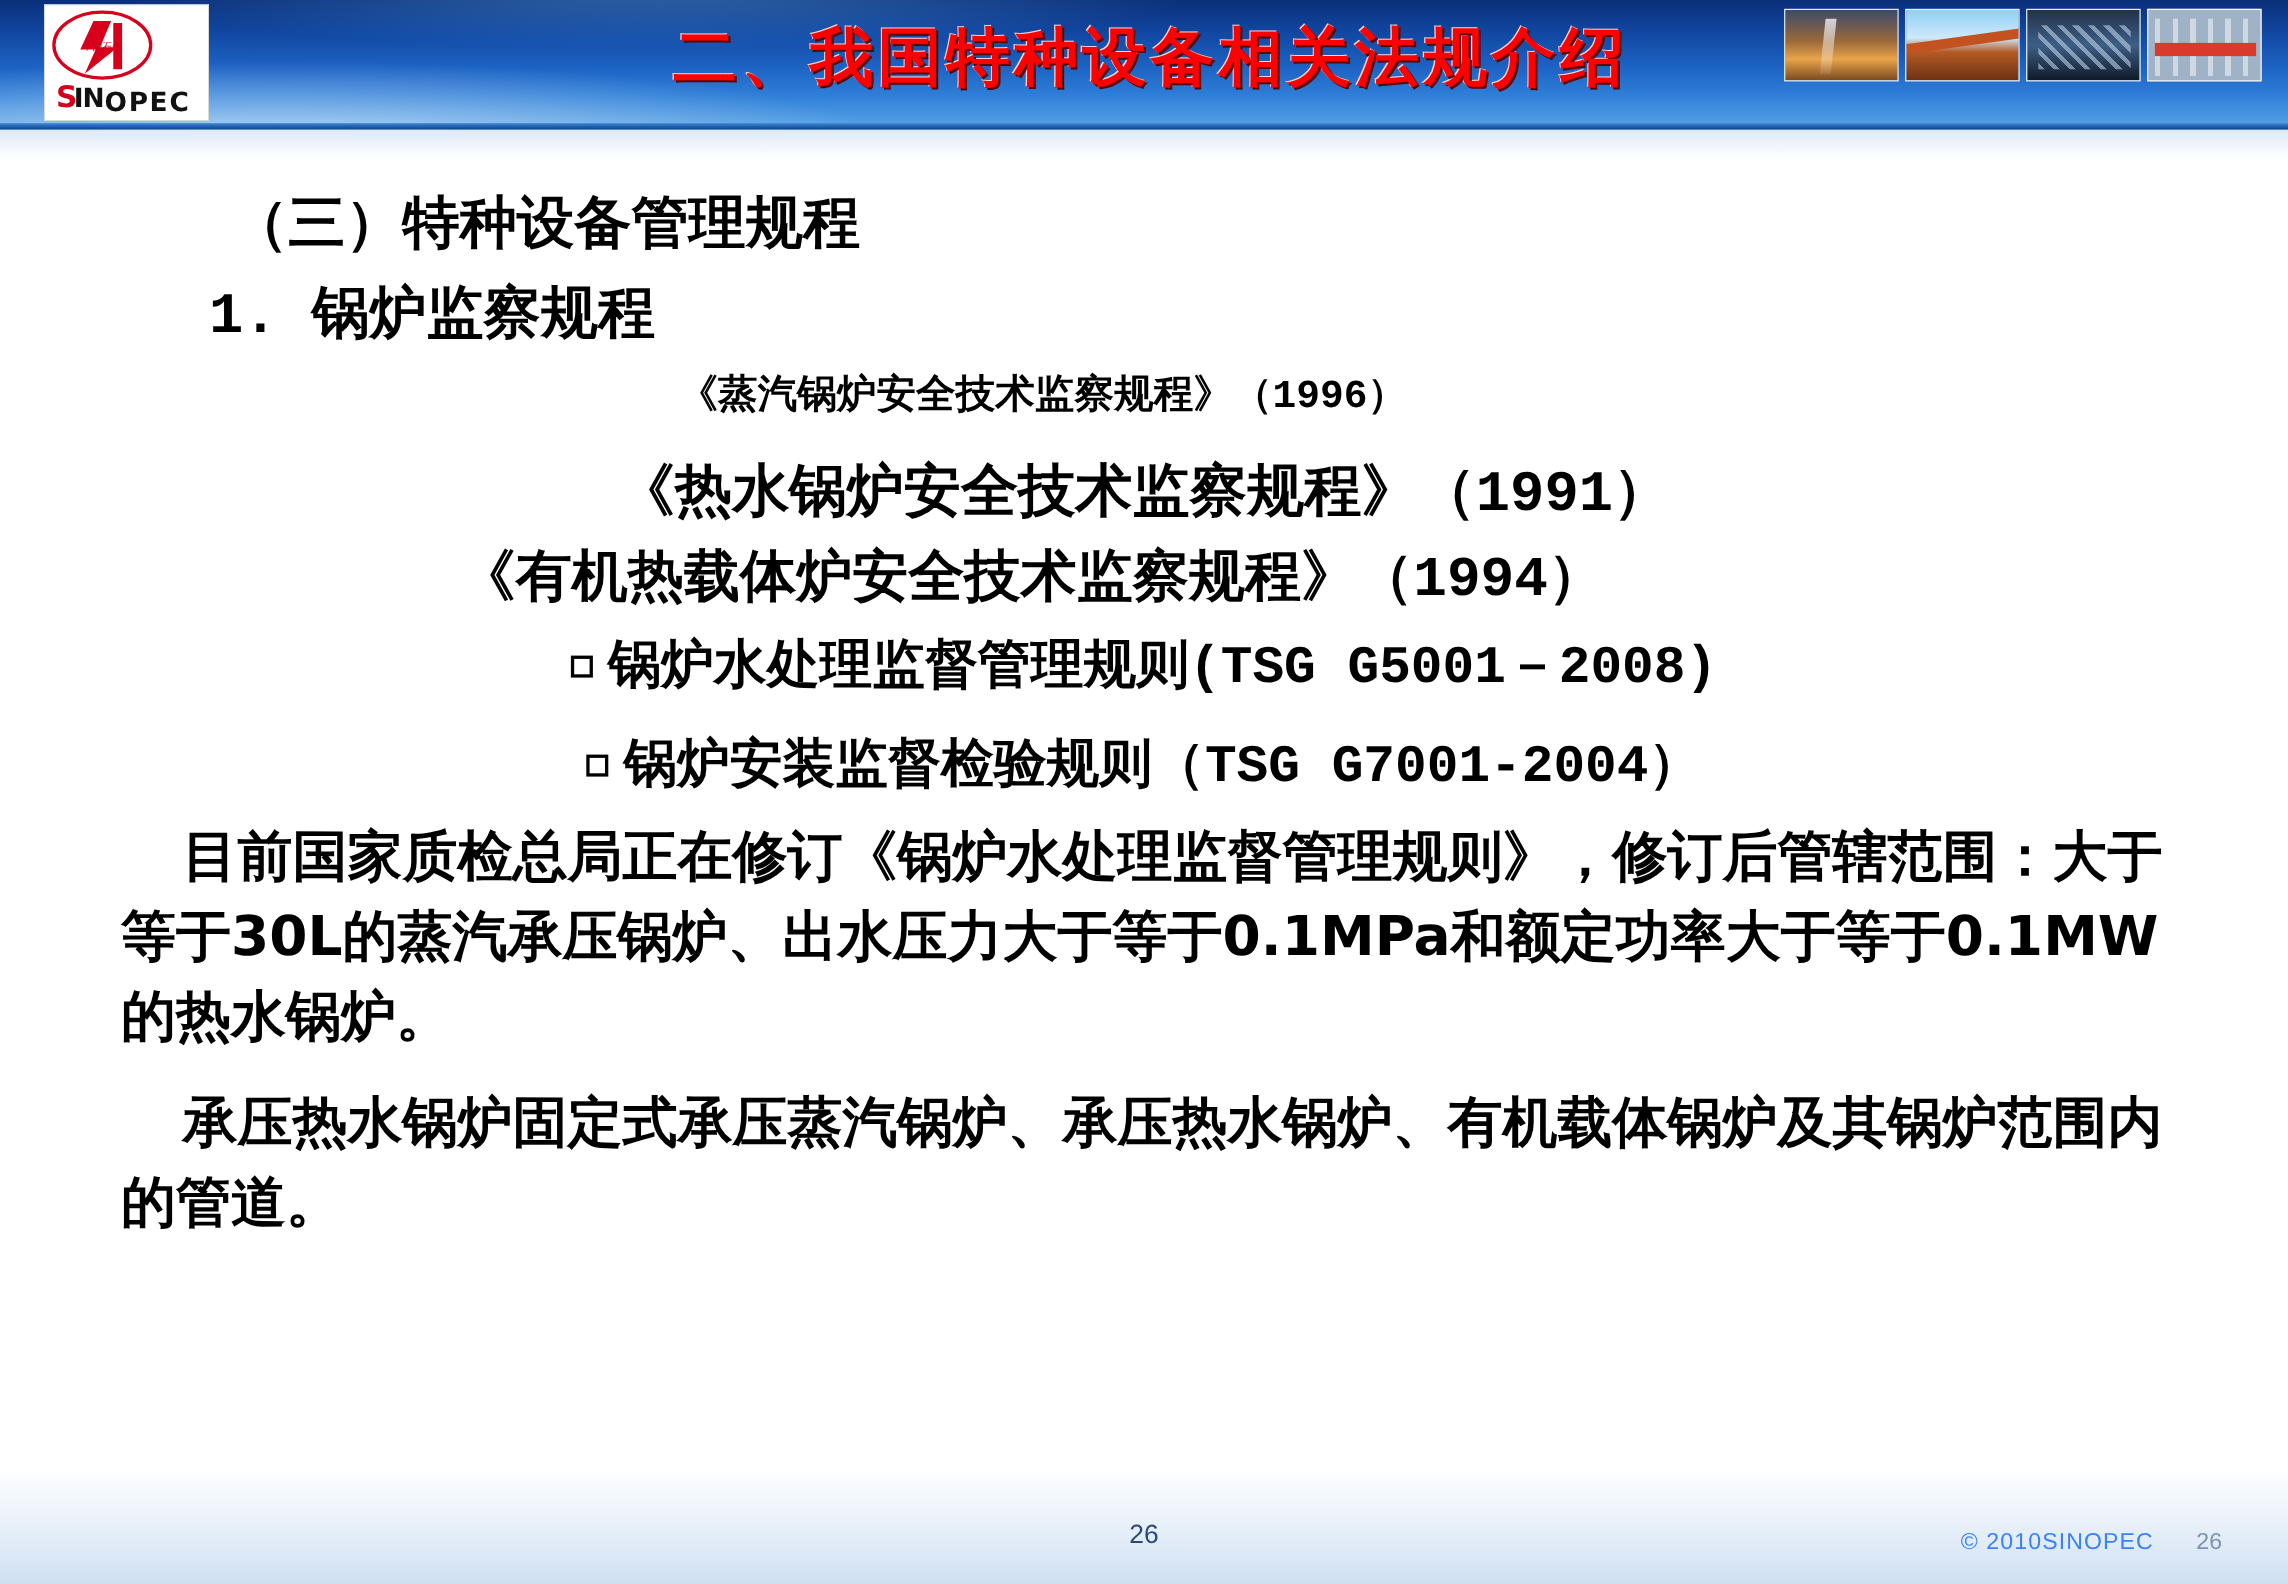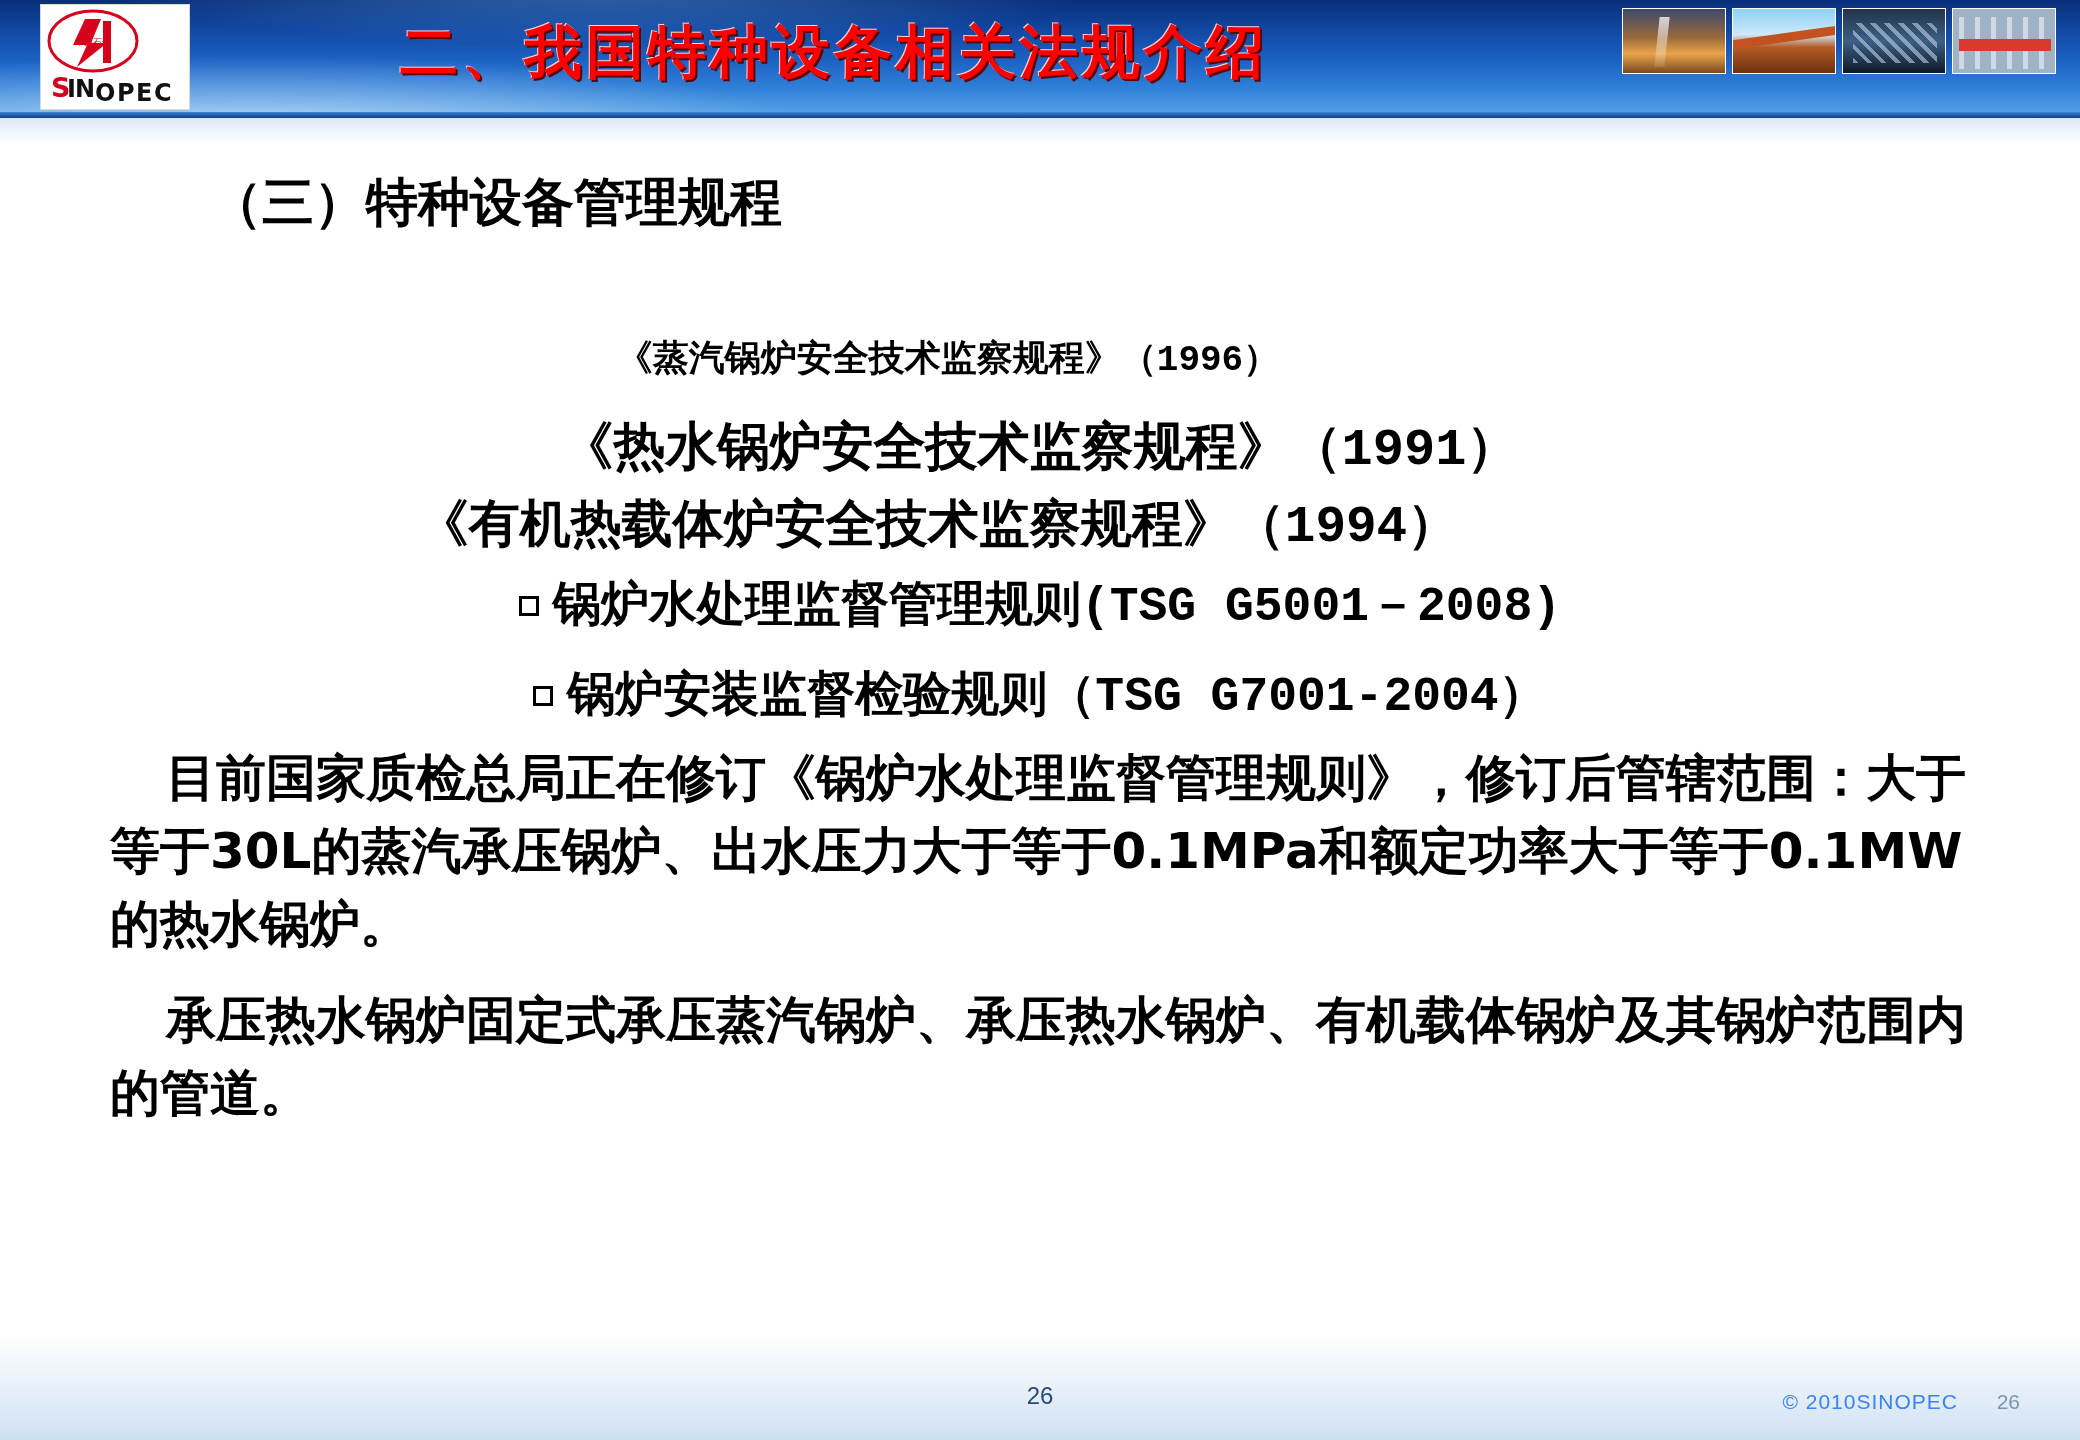--- a/index.html
+++ b/index.html
@@ -53,21 +53,21 @@
     background: #ffffff;
     border: 1px solid #d8d8d8;
     box-sizing: border-box;
   }
   .logo-svg { display:block; }
 
   .header-title {
     position: absolute;
     left: 400px; top: 14px;
     width: 1080px;
-    text-align: left;
+    text-align: right;
     font-family: "DejaVu Serif", "Liberation Serif", serif;
     font-weight: bold;
     font-size: 58px;
     letter-spacing: 4px;
     color: #ff0000;
     text-shadow: 2px 2px 0 #5a0000, -1px -1px 0 #ffd0d0;
     white-space: nowrap;
   }
 
   .thumbs {
@@ -224,20 +224,21 @@
     <div class="thumb thumb-4"></div>
   </div>
 
   <div class="header-bottom-line"></div>
 </div>
 <div class="header-under"></div>
 
 <div class="body-area">
 
   <div class="ln l-head1">（三）特种设备管理规程</div>
+  <div class="ln l-head2">1. 锅炉监察规程</div>
 
   <div class="ln l-c1">《蒸汽锅炉安全技术监察规程》（1996）</div>
   <div class="ln l-c2">《热水锅炉安全技术监察规程》（1991）</div>
   <div class="ln l-c3">《有机热载体炉安全技术监察规程》（1994）</div>
 
   <div class="l-c4">
     <span class="bullet-sq"></span><span class="ln">锅炉水处理监督管理规则(TSG G5001－2008)</span>
   </div>
   <div class="l-c5">
     <span class="bullet-sq"></span><span class="ln">锅炉安装监督检验规则（TSG G7001-2004）</span>

